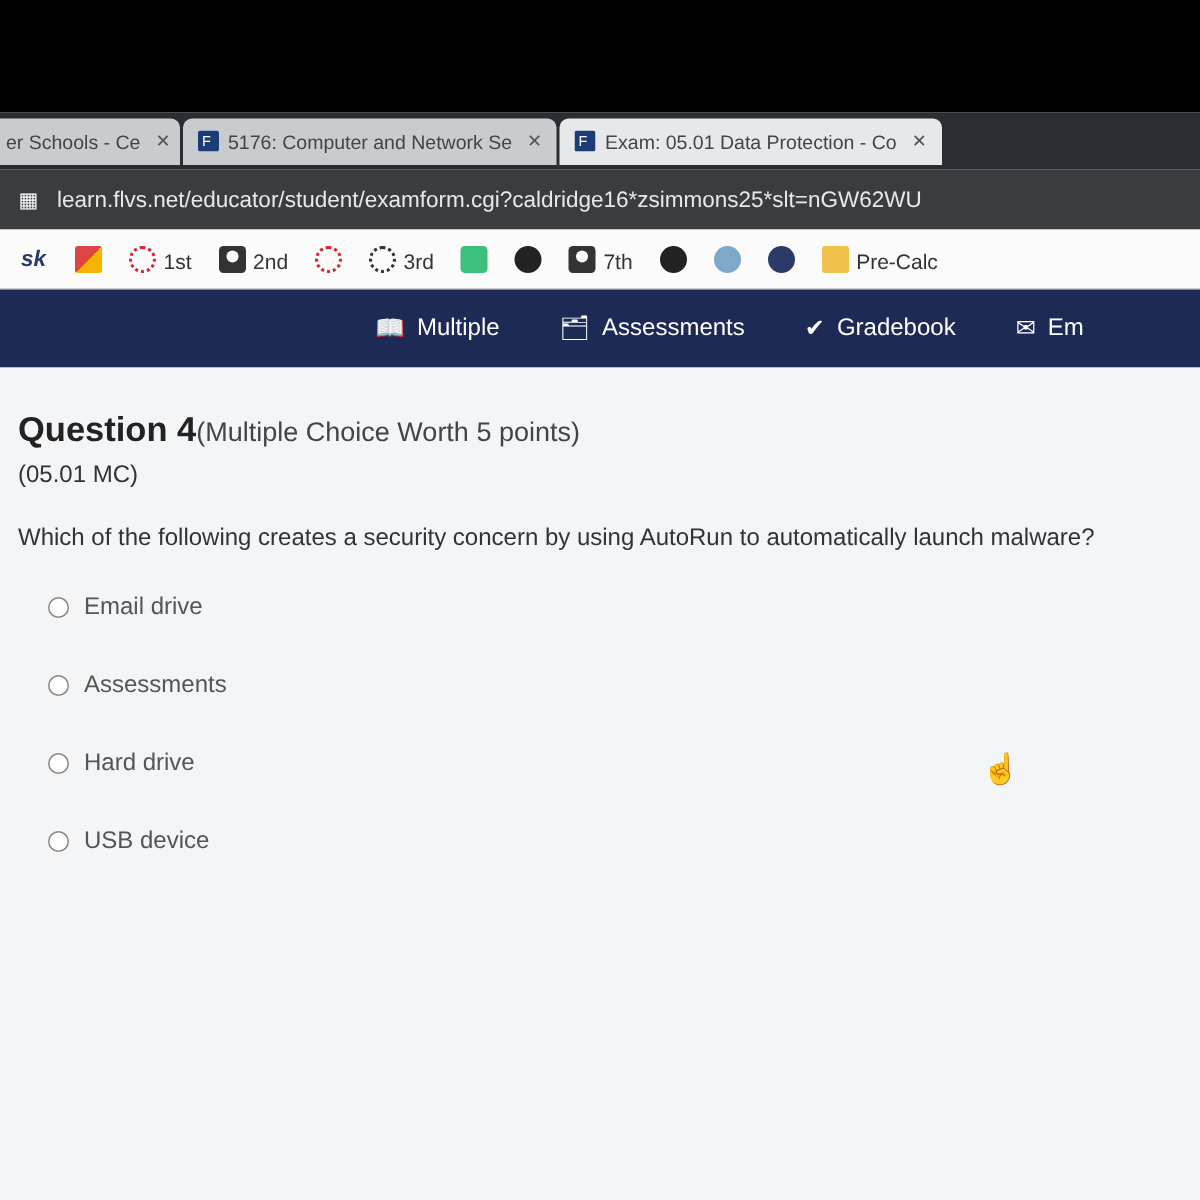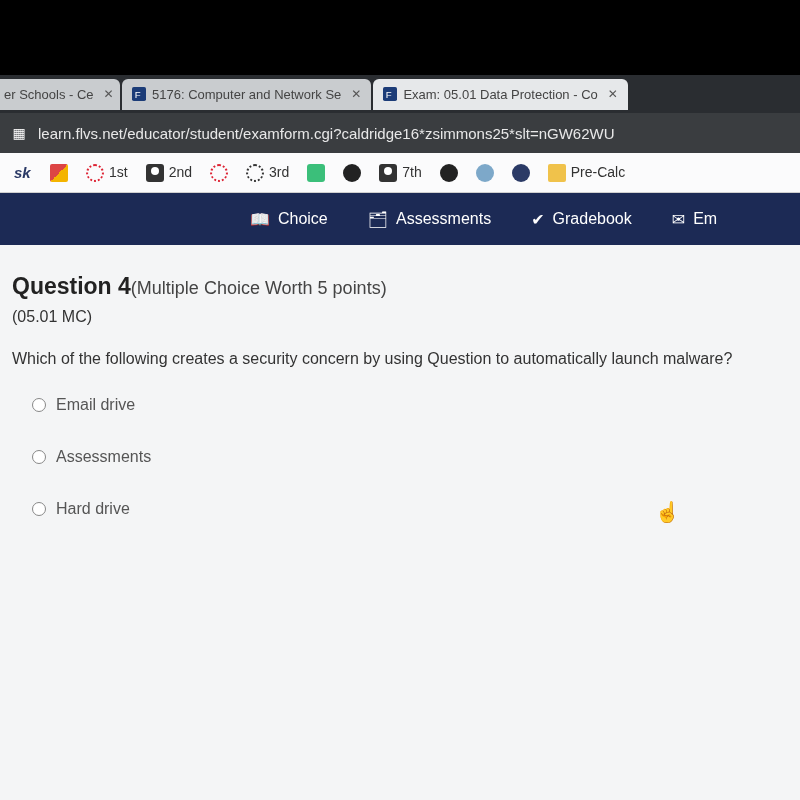--- a/index.html
+++ b/index.html
@@ -10,21 +10,21 @@
   .tab.active { background: #e6e8ea; }
   .tab .favicon { width: 14px; height: 14px; flex: 0 0 14px; }
   .tab .close { font-size: 12px; color: #555; margin-left: 4px; }
   .tab.first { border-radius: 0 6px 0 0; padding-left: 4px; max-width: 120px; }
   .tab.mid  { max-width: 300px; }
   .tab.last { max-width: 340px; }
   .addrbar { display: flex; align-items: center; height: 40px; background: #3a3d40; padding: 0 10px; color: #e8e8e8; font-size: 15px; }
   .site-icon { width: 18px; height: 18px; margin-right: 10px; display: inline-block; color:#fff; font-size:14px; line-height:18px; text-align:center; }
   .url { white-space: nowrap; overflow: hidden; }
   .bmbar { display: flex; align-items: center; gap: 18px; height: 40px; background: #fbfbfc; padding: 0 14px; border-bottom: 1px solid #d0d0d0; font-size: 14px; color: #333; overflow: hidden; }
-  .bm { display: flex; align-items: flex-start; gap: 5px; white-space: nowrap; }
+  .bm { display: flex; align-items: flex-end; gap: 5px; white-space: nowrap; }
   .ico { width: 18px; height: 18px; display: inline-block; }
   .ico.circle-red { border: 2px dotted #d23; border-radius: 50%; }
   .ico.circle-blk { border: 2px dotted #333; border-radius: 50%; }
   .ico.person { background:#333; border-radius:3px; position:relative; }
   .ico.person::after{content:"";position:absolute;top:3px;left:5px;width:8px;height:8px;border-radius:50%;background:#fff;}
   .ico.gmail { background:linear-gradient(135deg,#d44 0 50%,#f4b400 50% 100%);border-radius:2px;}
   .ico.green { background:#3bbf7a;border-radius:3px;}
   .ico.globe { background:#222;border-radius:50%;}
   .ico.frog  { background:#7da8c9;border-radius:50%;}
   .ico.ball  { background:#2b3a66;border-radius:50%;}
@@ -125,53 +125,57 @@
       </span>
     <span class="bm">
         <span class="ico folder"></span>
         <span>Pre-Calc</span>
       </span>
   </div>
 
   <div class="appnav">
     <div class="item">
       <span>📖</span>
-      <span>Choice</span>
+      <span>Multiple</span>
     </div>
     <div class="item">
       <span>🗂</span>
       <span>Assessments</span>
     </div>
     <div class="item">
       <span>✔</span>
       <span>Gradebook</span>
     </div>
     <div class="item">
       <span>✉</span>
       <span>Em</span>
     </div>
   </div>
 
   <div class="content">
     <div class="qhead">
       <b>Question 4</b><span>(Multiple Choice Worth 5 points)</span>
     </div>
     <div class="qcode">(05.01 MC)</div>
-    <div class="qtext">Which of the following creates a security concern by using Question to automatically launch malware?</div>
+    <div class="qtext">Which of the following creates a security concern by using AutoRun to automatically launch malware?</div>
     <div class="opts">
       <label class="opt">
         <span class="radio"></span>
         <span>Email drive</span>
       </label>
       <label class="opt">
         <span class="radio"></span>
         <span>Assessments</span>
       </label>
       <label class="opt">
         <span class="radio"></span>
         <span>Hard drive</span>
       </label>
+      <label class="opt">
+        <span class="radio"></span>
+        <span>USB device</span>
+      </label>
     </div>
 
   </div>
 
   <div class="cursor">☝</div>
 </div>
 
 </body></html>

